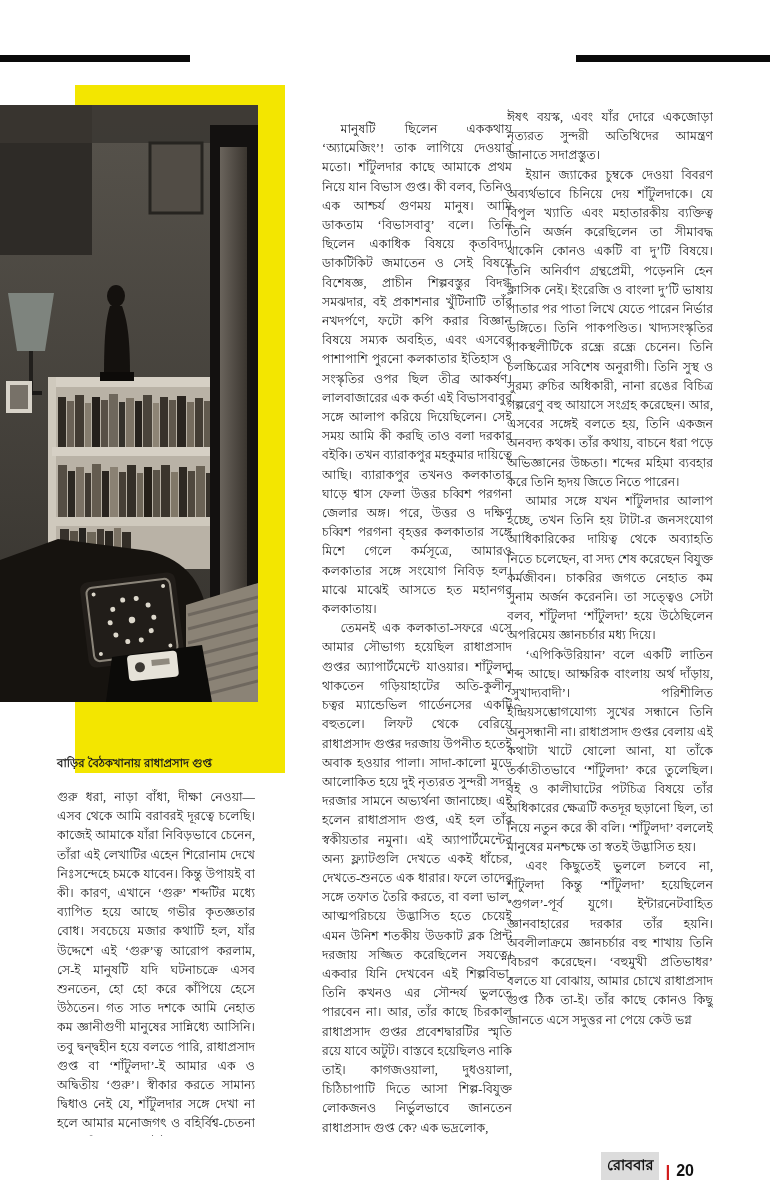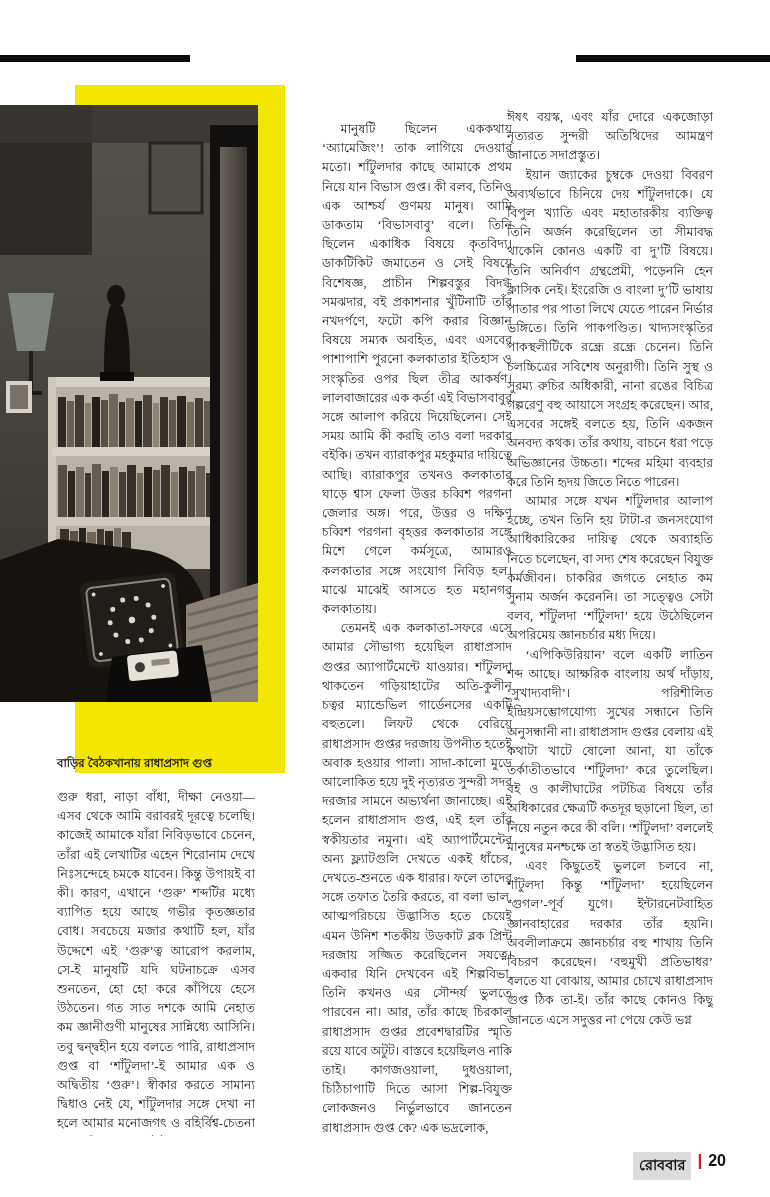--- a/index.html
+++ b/index.html
@@ -58,23 +58,23 @@
   .col p { margin: 0; }
   .col p.indent { text-indent: 1.5em; }
 
   .col-left  { left: 57px;  top: 788px; width: 198px; height: 348px; }
   .col-mid   { left: 291px; top: 120px; width: 190px; height: 1030px; margin-left: 31px; }
   .col-right { left: 507px; top: 108px; width: 206px; height: 1030px; }
 
   .footer {
     position: absolute;
     top: 1152px;
-    right: 44px;
+    right: 76px;
     display: flex;
-    align-items: flex-start;
+    align-items: flex-end;
     gap: 6px;
     font-family: "Liberation Sans", sans-serif;
     padding-left: 28px;
   }
   .footer .mag {
     background: #dcdcdc;
     color: #111;
     font-weight: bold;
     font-size: 14.5px;
     padding: 2px 6px;

